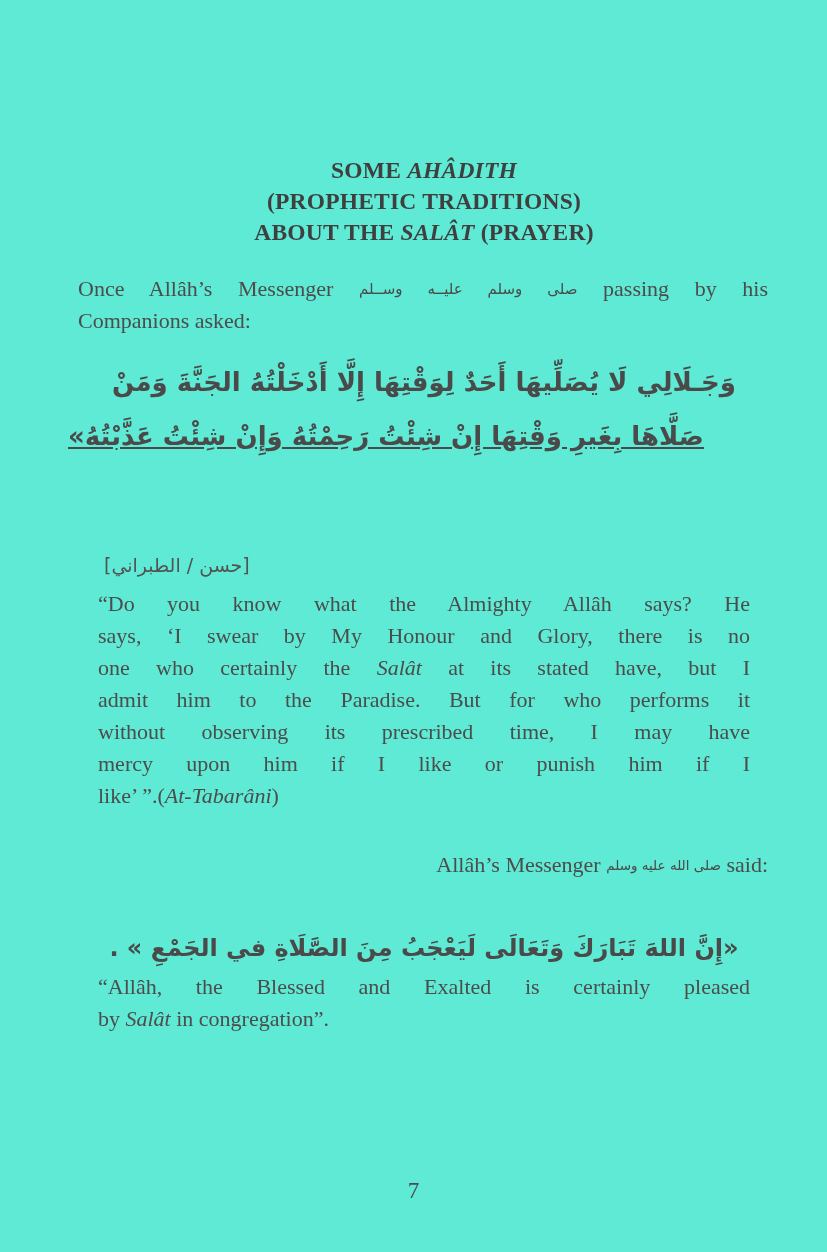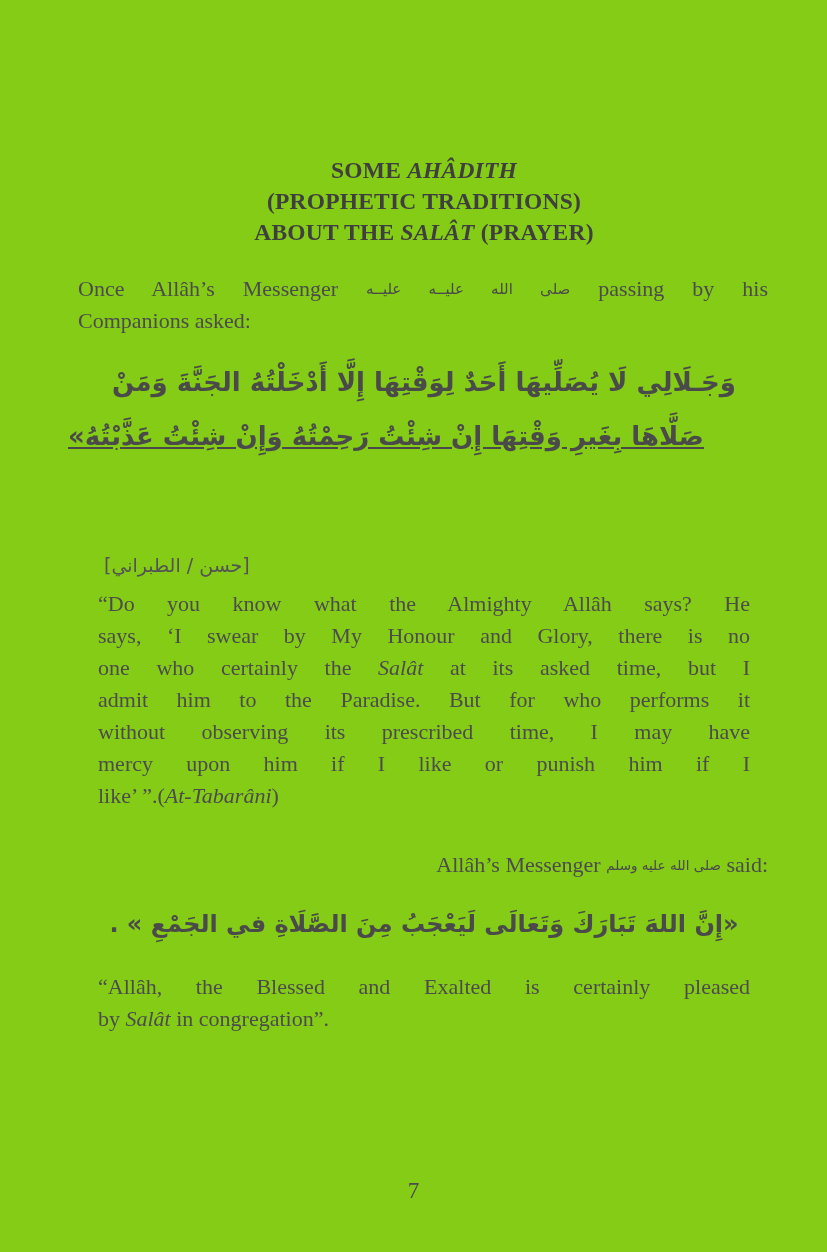--- a/index.html
+++ b/index.html
@@ -4,21 +4,21 @@
 <style>
   html, body {
     margin: 0;
     padding: 0;
     background: #ffffff;
   }
   .page {
     position: relative;
     width: 827px;
     height: 1252px;
-    background: #84cc16;
+    background: #5eead4;
     color: #4c4c4c;
     font-family: "Liberation Serif", "DejaVu Serif", serif;
     overflow: hidden;
     box-sizing: border-box;
   }
 
   
   .heading {
     position: absolute;
     left: 98px;
@@ -112,21 +112,21 @@
   .hadith-1 .aline.l3 { text-align: right; padding-right: 46px; text-decoration: underline; }
 
   .hadith-2 {
     left: 98px;
     top: 902px;
     width: 652px;
     font-size: 24px;
     line-height: 44px;
     text-align: center;
   }
-  .hadith-2 .aline { display: block; white-space: nowrap; }
+  .hadith-2 .aline { display: block; white-space: nowrap; margin-top: 24px; }
 
   
   .source-ref {
     position: absolute;
     left: 104px;
     top: 551px;
     direction: rtl;
     unicode-bidi: isolate;
     font-family: "DejaVu Sans", "Liberation Sans", sans-serif;
     font-size: 19px;
@@ -164,36 +164,36 @@
 <div class="page">
 
   <div class="heading">
     <span class="ln"><span>SOME </span><i>AHÂDITH</i></span>
     <span class="ln">(PROPHETIC TRADITIONS)</span>
     <span class="ln"><span>ABOUT THE </span><i>SALÂT</i><span> (PRAYER)</span></span>
   </div>
 
   <div class="para intro-1">
     <span class="l1"><span>Once  Allâh’s  Messenger</span>
-      <span class="honorific">صلى الله عليــه عليــه</span>
+      <span class="honorific">صلى وسلم عليــه وســلم</span>
       <span>passing by his</span></span>
     <span class="l2">Companions asked:</span>
   </div>
 
   <div class="arabic-block hadith-1">
     <span class="aline l2">وَجَـلَالِي لَا يُصَلِّيهَا أَحَدٌ لِوَقْتِهَا إِلَّا أَدْخَلْتُهُ الجَنَّةَ وَمَنْ</span>
     <span class="aline l3">صَلَّاهَا بِغَيرِ وَقْتِهَا إِنْ شِئْتُ رَحِمْتُهُ وَإِنْ شِئْتُ عَذَّبْتُهُ»</span>
   </div>
 
   <div class="source-ref">[حسن / الطبراني]</div>
 
   <div class="para translation">
     <span class="line">“Do  you  know   what the Almighty Allâh says?  He</span>
     <span class="line">says,  ‘I  swear  by My Honour and Glory, there is no</span>
-    <span class="line"><span>one  who  certainly   the </span><i>Salât</i><span> at its asked time,  but I</span></span>
+    <span class="line"><span>one  who  certainly   the </span><i>Salât</i><span> at its stated have,  but I</span></span>
     <span class="line">admit  him  to  the  Paradise. But for who performs it</span>
     <span class="line">without  observing  its  prescribed  time,  I  may have</span>
     <span class="line">mercy  upon  him  if  I  like  or   punish him  if  I</span>
     <span class="line last"><span>like’ ”.(</span><i>At-Tabarâni</i><span>)</span></span>
   </div>
 
   <div class="para intro-2">
     <span>Allâh’s Messenger</span>
     <span class="honorific small">صلى الله عليه وسلم</span>
     <span>said:</span>

